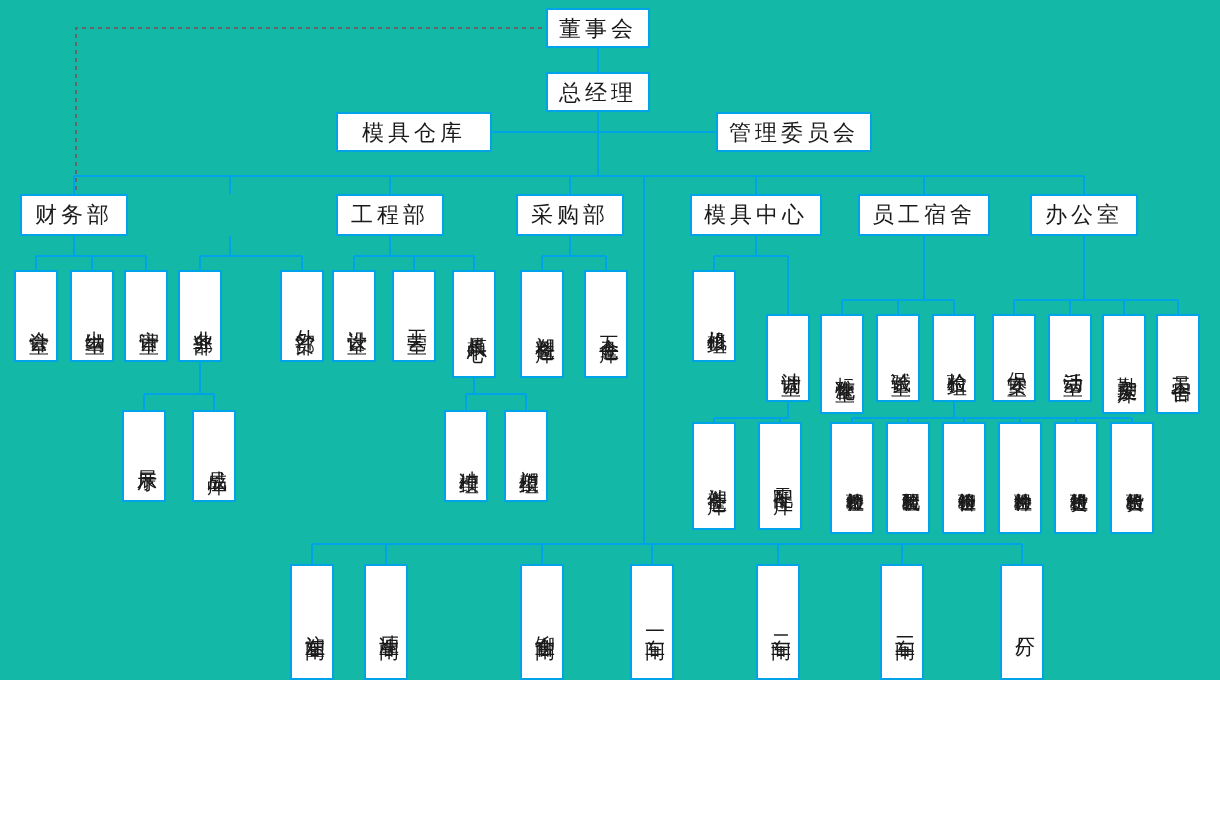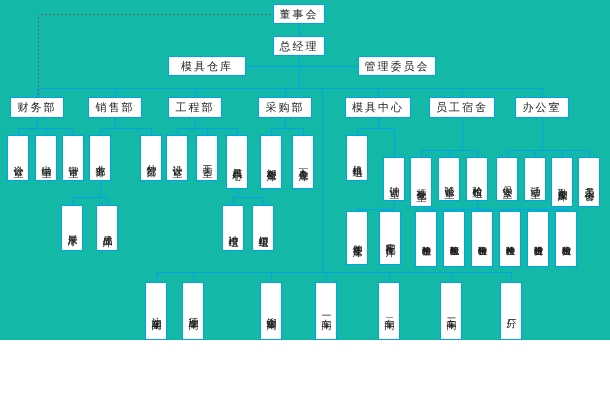--- a/index.html
+++ b/index.html
@@ -47,21 +47,20 @@
       M451 340 V348 M451 348 H459 M459 348 V354
       M511 340 V348 M509 348 H511 M509 348 V354"></path>
   </svg>
 
   <div class="n h" style="left:273px;top:4px;width:52px;height:20px">董事会</div>
   <div class="n h" style="left:273px;top:36px;width:52px;height:20px">总经理</div>
   <div class="n h" style="left:168px;top:56px;width:78px;height:20px">模具仓库</div>
   <div class="n h" style="left:358px;top:56px;width:78px;height:20px">管理委员会</div>
 
   <div class="n h" style="left:10px;top:97px;width:54px;height:21px">财务部</div>
-  <div class="n h" style="left:88px;top:97px;width:54px;height:21px">销售部</div>
   <div class="n h" style="left:168px;top:97px;width:54px;height:21px">工程部</div>
   <div class="n h" style="left:258px;top:97px;width:54px;height:21px">采购部</div>
   <div class="n h" style="left:345px;top:97px;width:66px;height:21px">模具中心</div>
   <div class="n h" style="left:429px;top:97px;width:66px;height:21px">员工宿舍</div>
   <div class="n h" style="left:515px;top:97px;width:54px;height:21px">办公室</div>
 
   <div class="n v" style="left:7px;top:135px;width:22px;height:46px">会计室</div>
   <div class="n v" style="left:35px;top:135px;width:22px;height:46px">出纳室</div>
   <div class="n v" style="left:62px;top:135px;width:22px;height:46px">审计室</div>
   <div class="n v" style="left:89px;top:135px;width:22px;height:46px">业务部</div>

